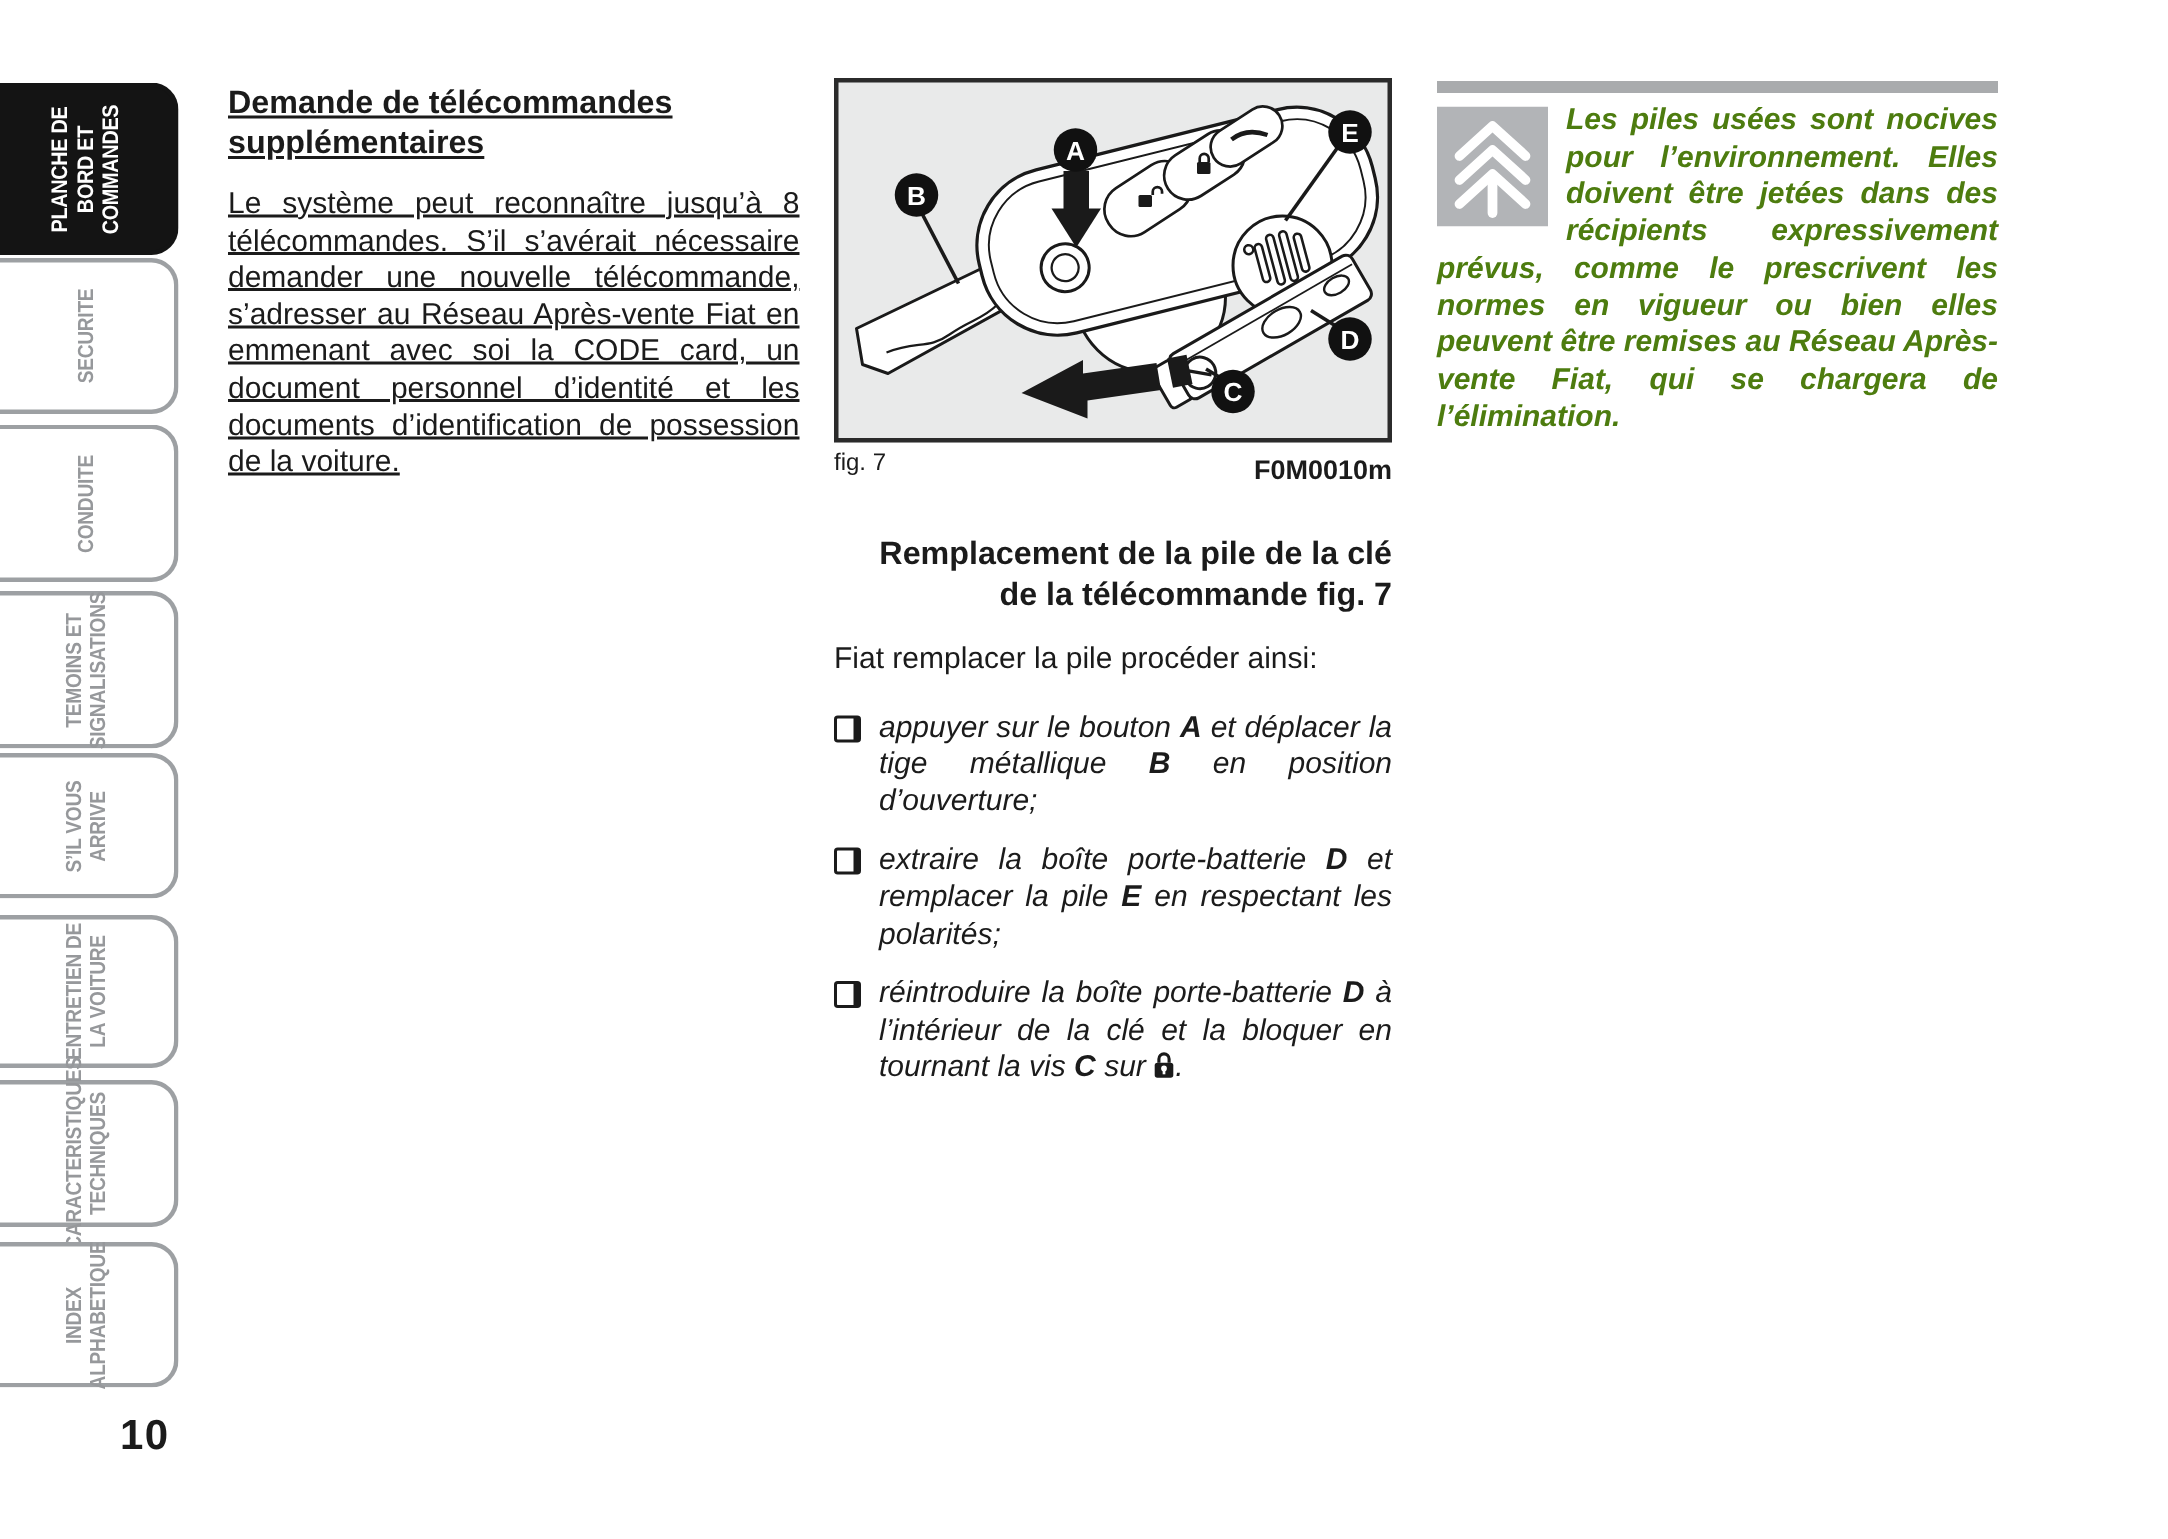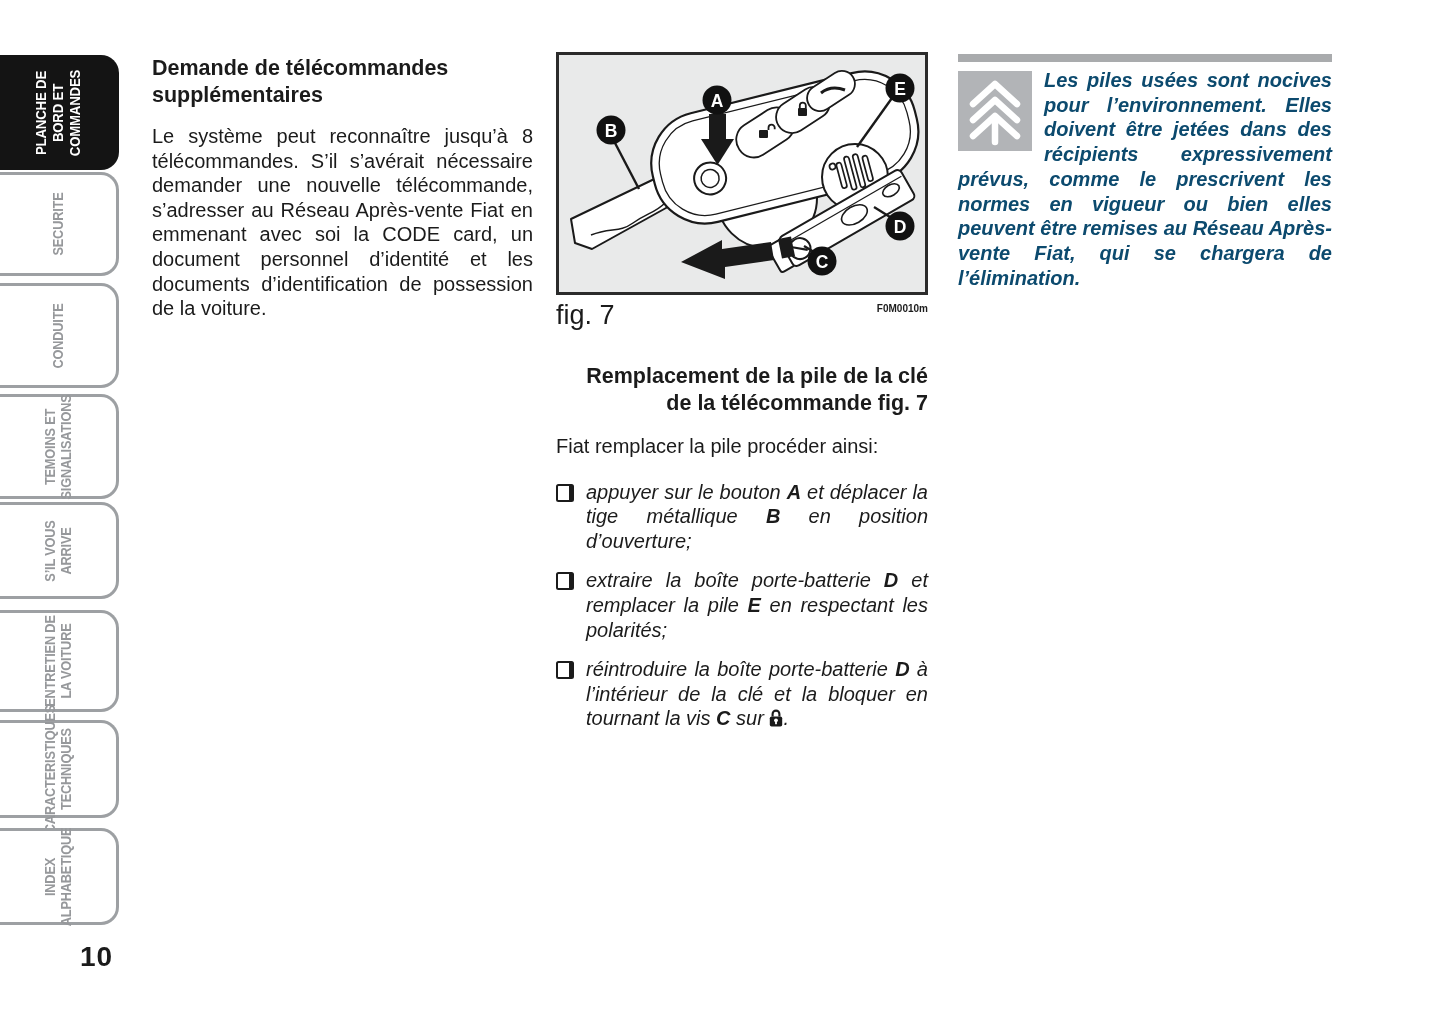--- a/index.html
+++ b/index.html
@@ -14,42 +14,42 @@
        border:3px solid var(--tab-border);border-left:none;border-radius:0 18px 18px 0;}
   .tab.active{background:var(--tab-active-bg);border-color:var(--tab-active-bg);}
   .tab-label{position:absolute;top:50%;left:50%;
        transform:translate(-50%,-50%) rotate(-90deg) scaleX(0.88);
        width:170px;text-align:center;font-weight:bold;font-size:14.5px;line-height:1.12;
        letter-spacing:-0.2px;color:var(--tab-text);white-space:pre-line;}
   .tab.active .tab-label{color:#fff;font-size:15px;}
   .pageno{position:absolute;left:80px;top:941px;font-size:28px;font-weight:bold;letter-spacing:1px;}
   
   .col{position:absolute;top:52px;}
-  .col1{left:152px;width:381px;top:55px;}
+  .col1{left:152px;width:381px;top:55px;text-decoration:underline;}
   .col2{left:556px;width:372px;}
   .col3{left:958px;width:374px;top:54px;}
   h2{margin:0 0 15px 0;font-size:21.5px;line-height:27px;font-weight:bold;color:var(--text-black);}
   .body-text{margin:0;font-size:20px;line-height:24.6px;text-align:justify;}
   
   .figpanel{width:372px;height:243px;box-sizing:border-box;border:3px solid #2b2b2b;background:var(--panel-bg);}
   .figcap{display:flex;justify-content:space-between;align-items:flex-start;margin-top:5px;}
-  .figcap .fcap{font-size:27px;}
-  .figcap .fcode{font-size:10px;font-weight:bold;margin-top:3px;}
+  .figcap .fcap{font-size:16px;}
+  .figcap .fcode{font-size:18px;font-weight:bold;margin-top:3px;}
   .col2 h2{margin-top:32px;margin-bottom:0;text-align:right;}
   .intro{margin:17px 0 0 0;font-size:20px;line-height:24.6px;}
   ul.instr{list-style:none;margin:21px 0 0 0;padding:0;}
   ul.instr li{position:relative;padding-left:30px;margin-bottom:15px;font-size:20px;line-height:24.6px;text-align:justify;font-style:italic;}
   .bullet-box{position:absolute;left:0;top:4px;width:11px;height:14px;border:2.3px solid var(--text-black);
        border-right-width:5px;border-radius:2.5px;}
   ul.instr b{font-weight:bold;}
   .pl{display:inline-block;}
   
   .graybar{height:8px;background:var(--gray-bar);margin-bottom:6px;}
   .warn-text{margin:0;font-size:20px;line-height:24.7px;font-weight:bold;font-style:italic;
-       text-align:justify;color:#0c4a6e;}
+       text-align:justify;color:#4d7c0f;}
   .treeicon{float:left;width:74px;height:80px;margin:3px 12px 4px 0;}
 </style>
 </head>
 <body>
 
 <div class="page">
 
   <nav>
       <div class="tab active" style="top: 55px; height: 115px;">
         <div class="tab-label">PLANCHE DE

